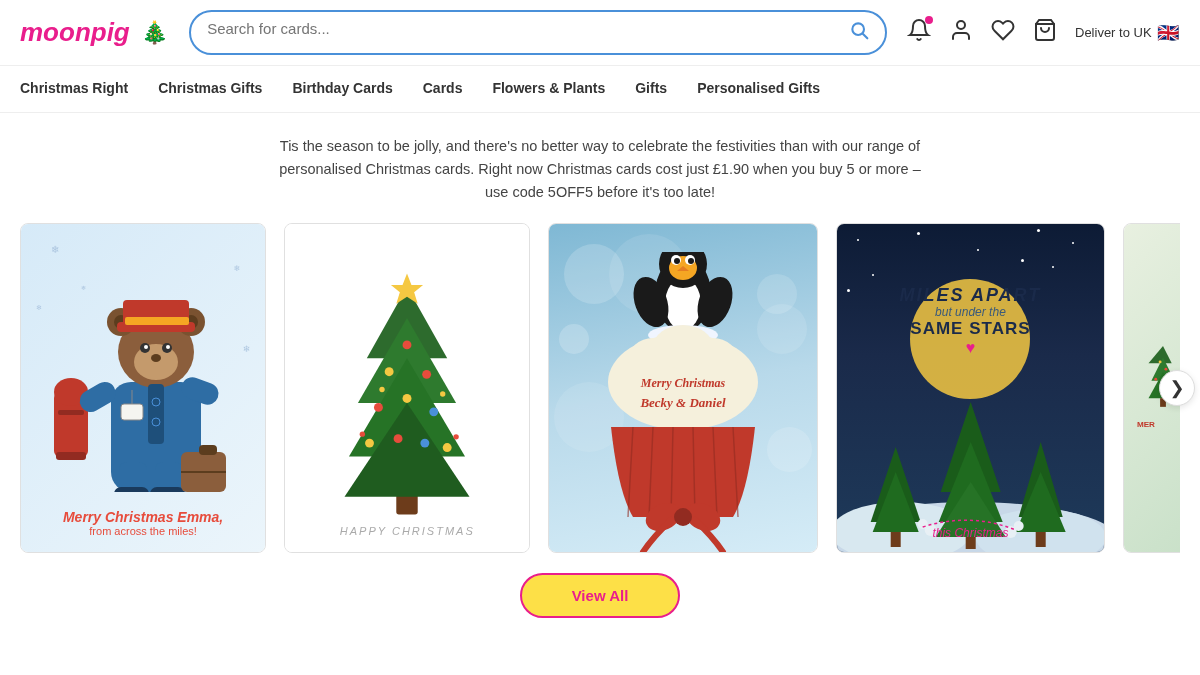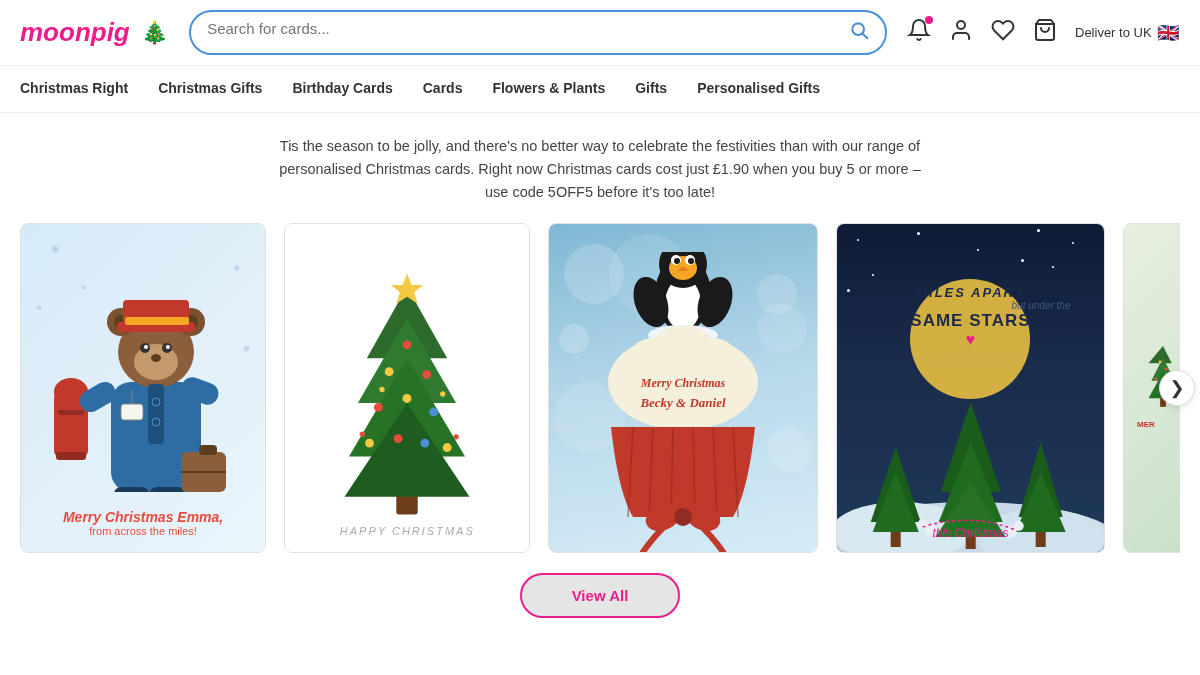--- a/index.html
+++ b/index.html
@@ -233,21 +233,21 @@
     }
 
     
     .view-all-wrap {
       display: flex;
       justify-content: center;
       padding: 20px 0 10px;
     }
     .view-all-btn {
       border: 2px solid #e91e8c;
-      background: #e5e5e5;
+      background: #fde047;
       color: #e91e8c;
       font-size: 15px;
       font-weight: 600;
       padding: 12px 50px;
       border-radius: 30px;
       cursor: pointer;
     }
 
     
     .bokeh {
@@ -495,22 +495,22 @@
         <div class="star-dot" style="top:5px;left:200px;width:3px;height:3px;"></div>
         <div class="star-dot" style="top:18px;right:30px;"></div>
         <div class="star-dot" style="top:35px;right:80px;width:3px;height:3px;"></div>
         <div class="star-dot" style="top:50px;left:35px;"></div>
         <div class="star-dot" style="top:42px;right:50px;"></div>
         <div class="star-dot" style="top:65px;left:10px;width:3px;height:3px;"></div>
 
         <div style="position:absolute;top:55px;left:50%;transform:translateX(-50%);width:120px;height:120px;background:#f5c842;border-radius:50%;opacity:0.85;z-index:1;"></div>
 
         <div style="position:absolute;top:62px;left:50%;transform:translateX(-50%);z-index:2;text-align:center;width:200px;">
-          <div style="font-size:13px;font-weight:900;color:#1a2a4a;letter-spacing:2px;line-height:1.1;font-style:italic;">MILES APART</div>
-          <div style="font-size:10px;color:#3a5a7a;font-style:italic;text-align:right;">but under the</div>
+          <div style="font-size:18px;font-weight:900;color:#1a2a4a;letter-spacing:2px;line-height:1.1;font-style:italic;">MILES APART</div>
+          <div style="font-size:12px;color:#3a5a7a;font-style:italic;">but under the</div>
           <div style="font-size:17px;font-weight:900;color:#1a2a4a;letter-spacing:1px;">SAME STARS</div>
           <div style="color:#e91e8c;font-size:16px;">♥</div>
         </div>
 
         <svg width="100%" height="160" viewBox="0 0 240 160" style="position:absolute;bottom:0;left:0;">
 
           <ellipse cx="120" cy="150" rx="150" ry="40" fill="#c8d8e8"></ellipse>
           <ellipse cx="50" cy="140" rx="70" ry="30" fill="#d8e8f0"></ellipse>
           <ellipse cx="190" cy="145" rx="65" ry="28" fill="#d0e2ee"></ellipse>
 

